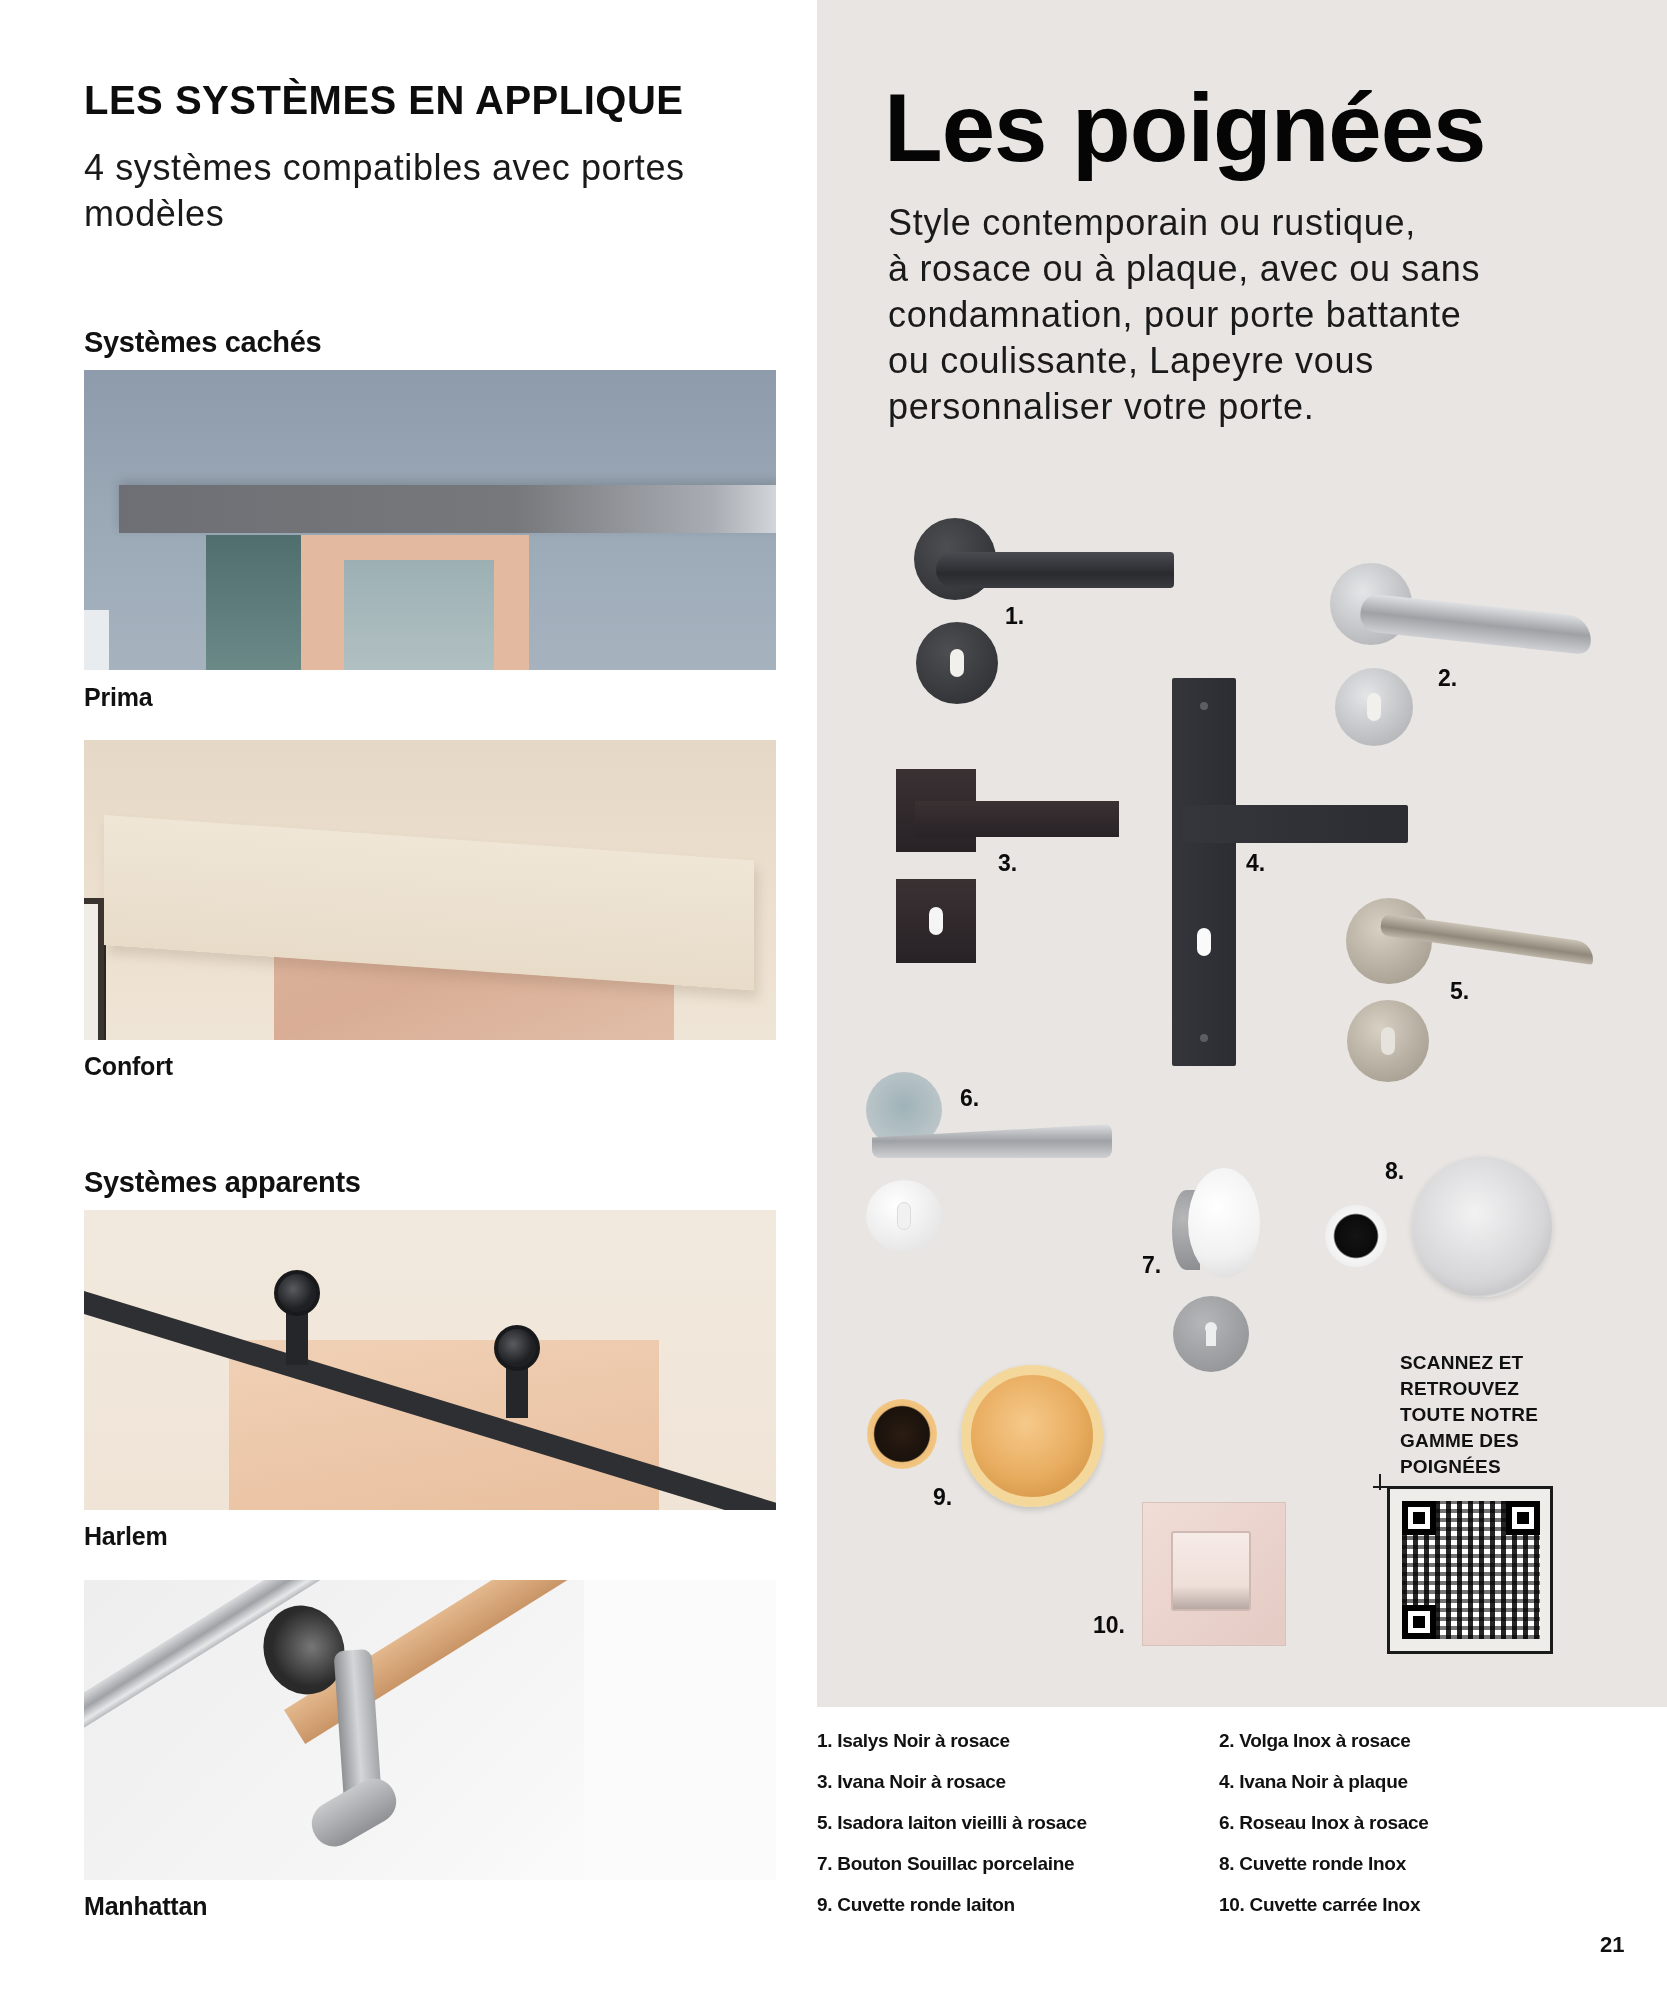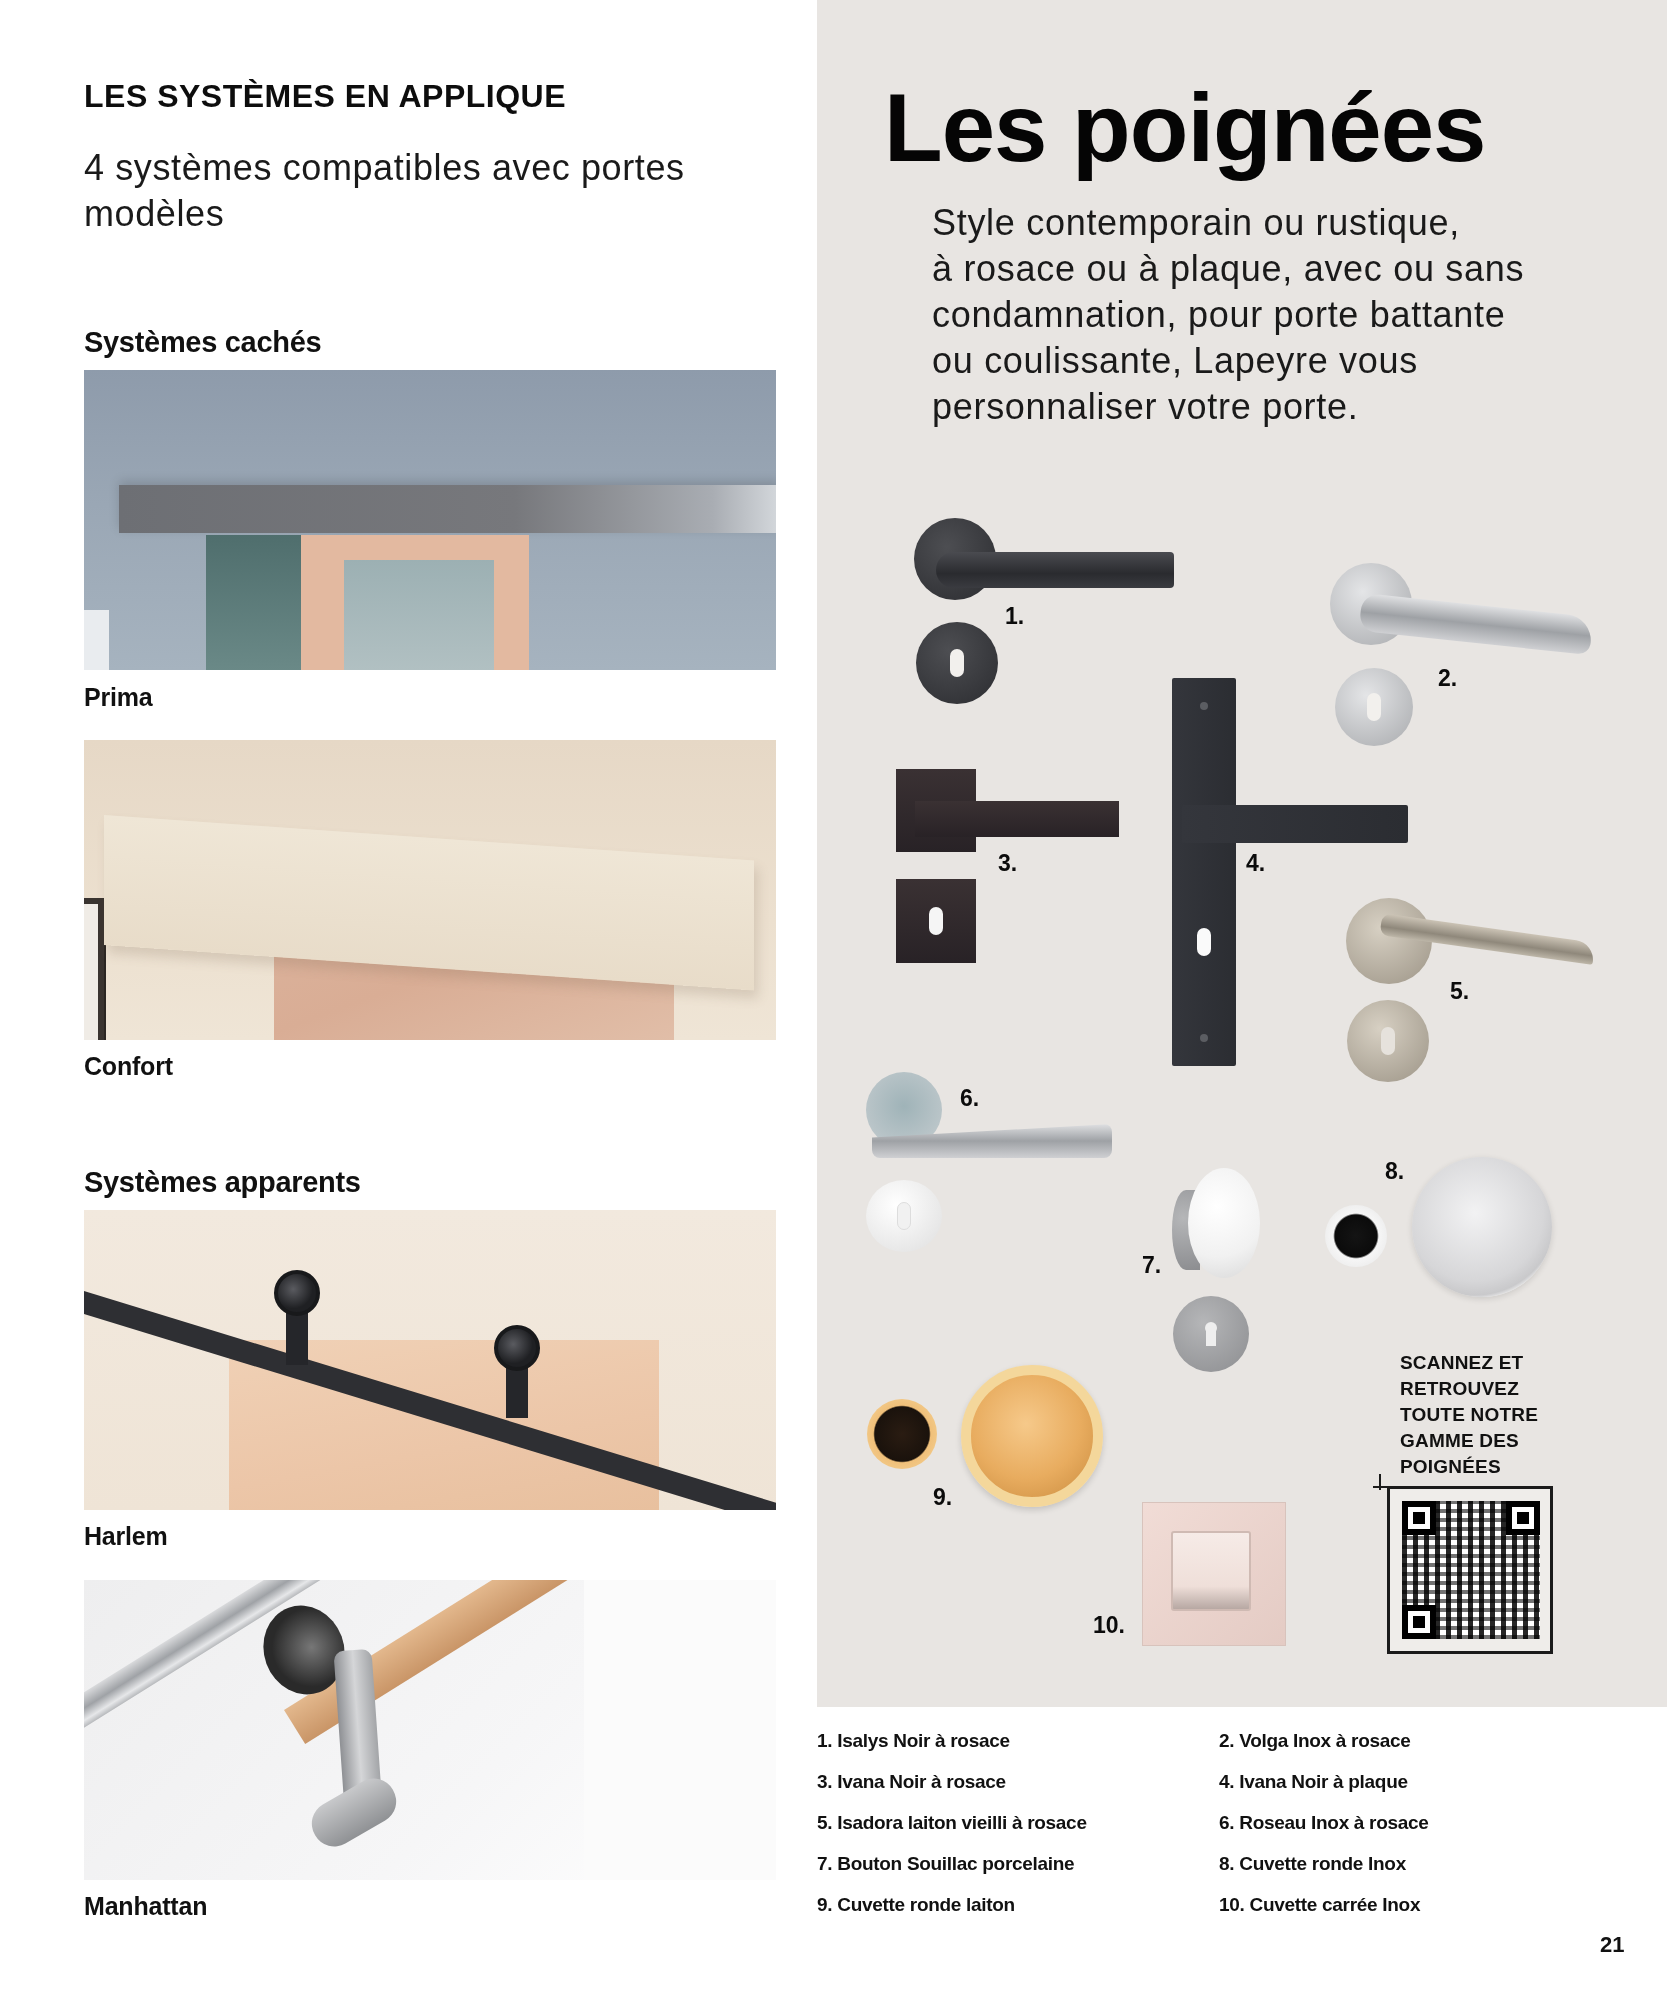--- a/index.html
+++ b/index.html
@@ -1,20 +1,20 @@
 <!DOCTYPE html>
 <html><head>
 <meta charset="utf-8">
 <style>
   * { box-sizing: border-box; margin: 0; padding: 0; }
   html, body { width: 1667px; height: 2000px; background: #ffffff; overflow: hidden; }
   body { position: relative; font-family: "Liberation Sans", "DejaVu Sans", sans-serif; color: #111; }
 
   
-  .left-title { position: absolute; left: 84px; top: 78px; font-size: 32px; font-weight: 700; letter-spacing: 0.5px; color: #0d0d0d; }
+  .left-title { position: absolute; left: 84px; top: 78px; font-size: 40px; font-weight: 700; letter-spacing: 0.5px; color: #0d0d0d; }
   .left-sub { position: absolute; left: 84px; top: 145px; width: 700px; font-size: 36px; font-weight: 400; line-height: 46px; color: #1a1a1a; letter-spacing: 0.6px; }
   .section-h { position: absolute; left: 84px; font-size: 29px; font-weight: 700; color: #111; letter-spacing: -0.3px; }
   .photo { position: absolute; left: 84px; width: 692px; height: 300px; overflow: hidden; }
   .caption { position: absolute; left: 84px; font-size: 25px; font-weight: 700; color: #111; letter-spacing: -0.2px; }
 
   
   .prima { background: linear-gradient(180deg,#8e9bab 0%,#9aa7b5 45%,#a6b3bf 100%); }
   .prima .rail { position:absolute; left:35px; top:115px; width:660px; height:48px; background: linear-gradient(90deg,#6d6f74 0%,#77787c 60%,#a9adb3 90%,#d4d8dc 100%); box-shadow: 0 -4px 10px rgba(0,0,0,0.15); }
   .prima .glass-dark { position:absolute; left:122px; top:165px; width:95px; height:135px; background: linear-gradient(180deg,#4f6e6d,#6a8987); }
   .prima .frame { position:absolute; left:217px; top:165px; width:228px; height:135px; background:#e3b9a0; }
@@ -44,21 +44,21 @@
   .manhattan .tube { position:absolute; left:-40px; top:140px; width:760px; height:30px; border-radius:15px; background: linear-gradient(180deg,#d9dadc 0%,#9fa2a6 45%,#e6e7e9 80%,#b7b9bc 100%); transform: rotate(-32deg); transform-origin: left center; }
   .manhattan .doorEdge { position:absolute; left:200px; top:130px; width:400px; height:40px; background: linear-gradient(180deg,#e3b88d,#c99567); transform: rotate(-32deg); transform-origin: left top; }
   .manhattan .whiteDoor { position:absolute; left:500px; top:0; width:200px; height:300px; background:#fbfbfb; }
   .manhattan .roller { position:absolute; left:180px; top:25px; width:80px; height:90px; border-radius:50%; background: radial-gradient(circle at 60% 50%,#777 0%,#2a2a2a 60%); transform: rotate(-20deg); }
   .manhattan .bracket { position:absolute; left:255px; top:70px; width:38px; height:160px; background: linear-gradient(90deg,#8e9094,#d5d6d8,#a3a5a8); border-radius: 10px; transform: rotate(-4deg); }
   .manhattan .plate { position:absolute; left:225px; top:210px; width:90px; height:45px; border-radius:22px; background: linear-gradient(180deg,#c8c9cb,#8f9194); transform: rotate(-30deg); }
 
   
   .panel { position:absolute; left:817px; top:0; width:850px; height:1707px; background:#e8e5e2; }
   .panel-title { position:absolute; left:884px; top:75px; font-size:96px; font-weight:700; letter-spacing:-1px; color:#050505; line-height:1.1; }
-  .panel-desc { position:absolute; left:932px; top:200px; width:720px; font-size:36px; line-height:46px; font-weight:400; color:#1a1a1a; letter-spacing:0.7px; }
+  .panel-desc { position:absolute; left:888px; top:200px; width:720px; font-size:36px; line-height:46px; font-weight:400; color:#1a1a1a; letter-spacing:0.7px; }
 
   .num { position:absolute; font-size:23px; font-weight:700; color:#0b0b0b; }
 
   
   .shape { position:absolute; }
   .rosace-dark { border-radius:50%; background: radial-gradient(circle at 40% 35%,#4d4e52,#2b2c30); }
   .rosace-inox { border-radius:50%; background: radial-gradient(circle at 40% 35%,#e4e5e7,#a8aaad); }
   .rosace-brass { border-radius:50%; background: radial-gradient(circle at 40% 35%,#d7d0c3,#9c9486); }
   .rosace-white { border-radius:50%; background: radial-gradient(circle at 40% 35%,#ffffff,#dedede); }
   .keyhole { position:absolute; left:50%; top:50%; width:14px; height:28px; margin-left:-7px; margin-top:-14px; border-radius:7px; background:#f2f0ed; }

